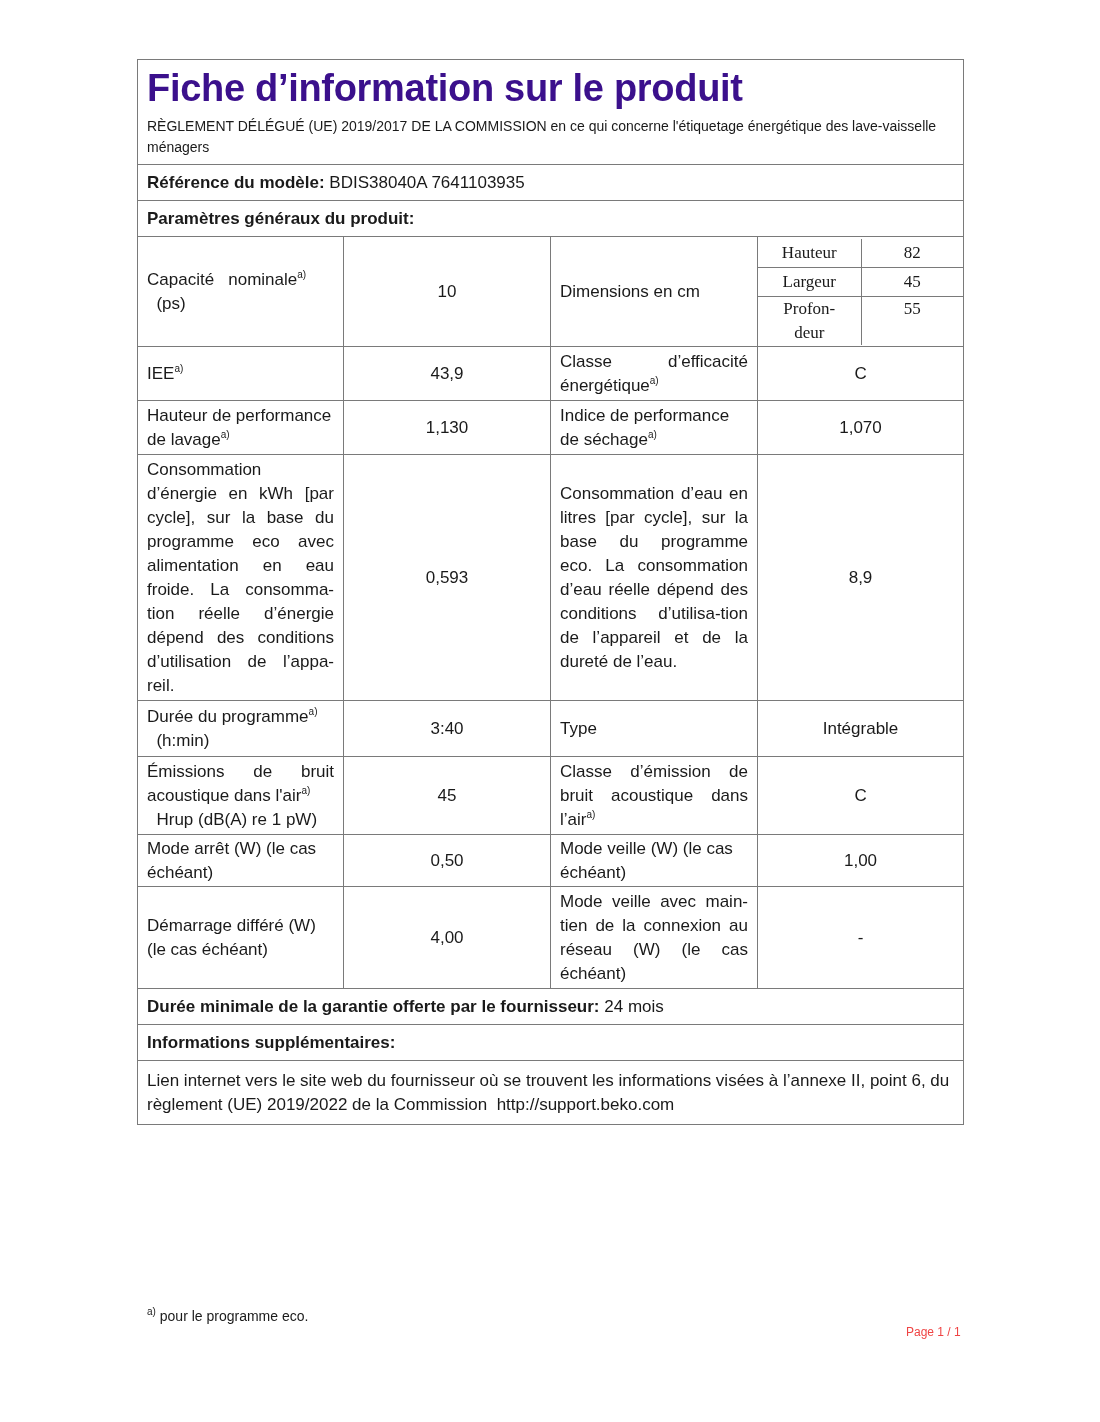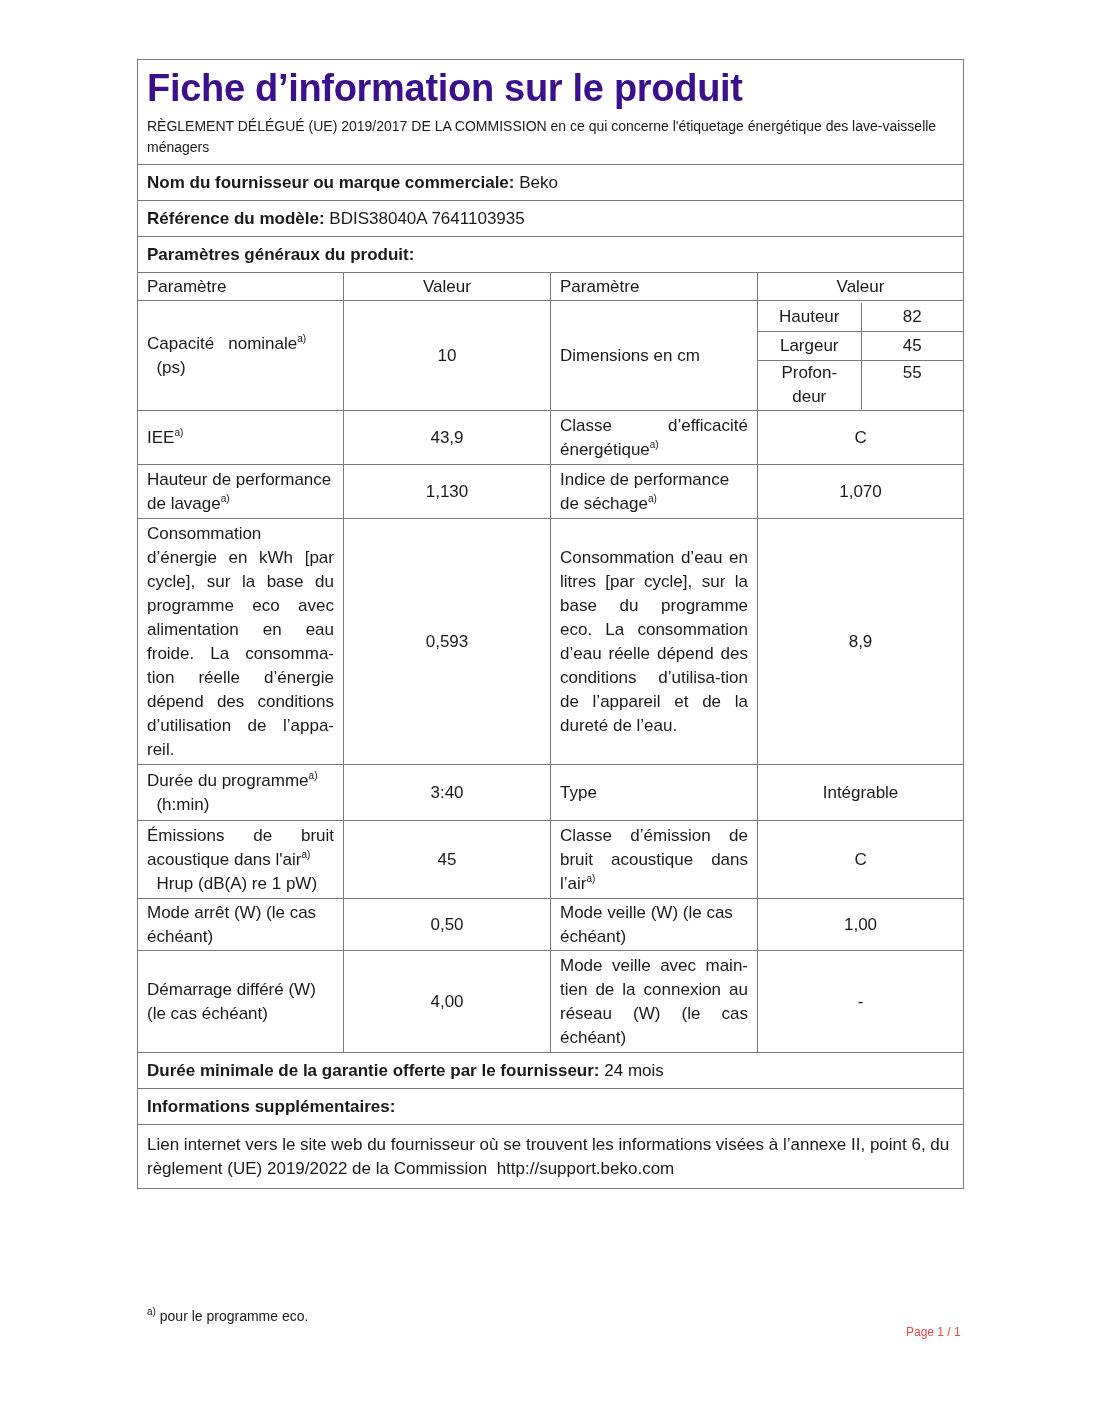--- a/index.html
+++ b/index.html
@@ -8,21 +8,21 @@
     table { border-collapse: collapse; width: 826px; table-layout: fixed; }
     td { border: 1.5px solid #7a7a7a; padding: 0 9px; font-size: 17px; line-height: 24px; vertical-align: middle; }
     .title-cell { padding: 4px 6px 6px 9px; }
     .title { color: #3b108c; font-size: 38px; font-weight: bold; line-height: 48px; letter-spacing: -0.3px; }
     .subtitle { font-size: 14px; line-height: 21px; margin-top: 4px; }
     .row-h { height: 36px; }
     .bold { font-weight: bold; }
     .center { text-align: center; }
     .justify { text-align: justify; text-align-last: left; }
     sup { font-size: 10px; line-height: 0; vertical-align: super; }
-    .dim-table { width: 100%; height: 100%; border-collapse: collapse; table-layout: fixed; }
+    .dim-table { width: 100%; height: 100%; border-collapse: collapse; table-layout: fixed; font-family: Liberation Serif, serif; }
     .dim-table td { border: 1.5px solid #7a7a7a; text-align: center; padding: 0 4px; height: 28px; }
     .dim-wrap { padding: 0; }
     .footnote { position: absolute; left: 147px; top: 1308px; font-size: 14px; }
     .footnote sup { font-size: 10px; }
     .page-num { position: absolute; left: 906px; top: 1325px; font-size: 12px; color: #ef4444; }
   </style>
 </head>
 <body>
 
 <div class="sheet">
@@ -35,38 +35,26 @@
     </colgroup>
     <tbody>
         <tr>
       <td colspan="4" class="title-cell">
         <div class="title">Fiche d’information sur le produit</div>
         <div class="subtitle">RÈGLEMENT DÉLÉGUÉ (UE) 2019/2017 DE LA COMMISSION en ce qui concerne l'étiquetage énergétique des lave-vaisselle ménagers</div>
       </td>
     </tr>
     <tr class="row-h">
       <td colspan="4">
-        <span class="bold">Nom du fournisseur ou marque commerciale:</span>
-        <span>Beko</span>
-      </td>
-    </tr>
-    <tr class="row-h">
-      <td colspan="4">
         <span class="bold">Référence du modèle:</span>
         <span>BDIS38040A 7641103935</span>
       </td>
     </tr>
     <tr class="row-h">
       <td colspan="4" class="bold">Paramètres généraux du produit:</td>
-    </tr>
-    <tr style="height:28px">
-      <td>Paramètre</td>
-      <td class="center">Valeur</td>
-      <td>Paramètre</td>
-      <td class="center">Valeur</td>
     </tr>
     <tr style="height:110px">
       <td>
         <span style="white-space:pre">Capacité   nominale</span><sup>a)</sup><br>
         &nbsp;&nbsp;<span>(ps)</span>
       </td>
       <td class="center">10</td>
       <td>Dimensions en cm</td>
       <td class="dim-wrap">
         <table class="dim-table">

